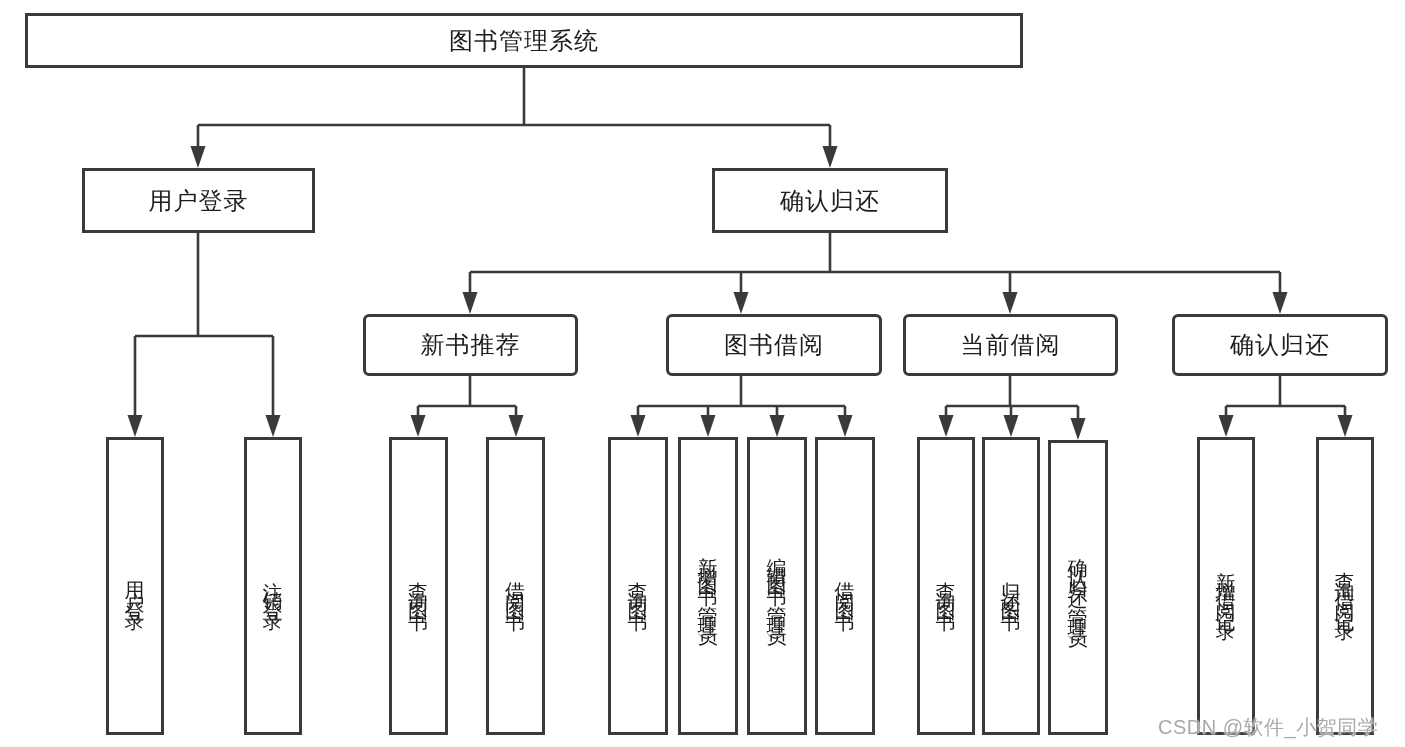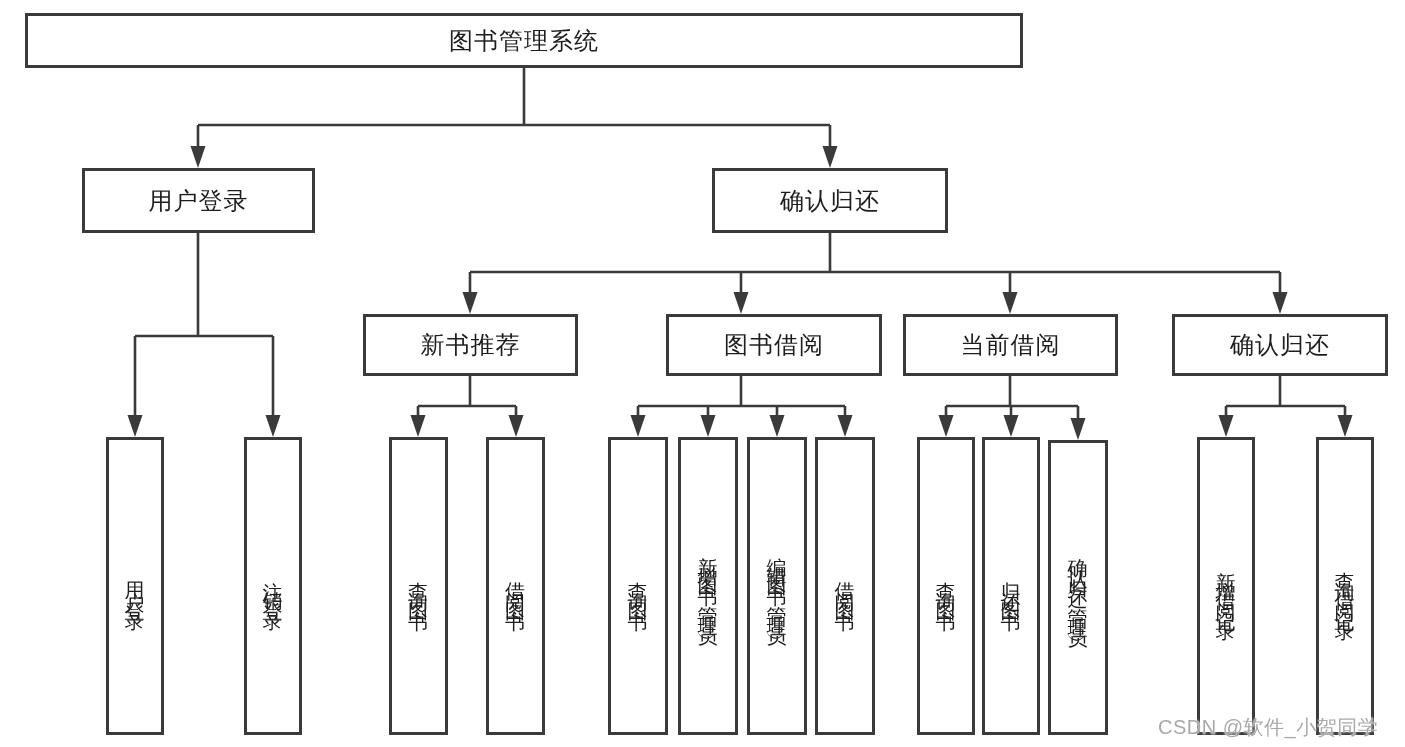--- a/index.html
+++ b/index.html
@@ -44,21 +44,21 @@
     z-index:2;
     font-size:24px;
     letter-spacing:1px;
     white-space:nowrap;
   }
   .root{
     left:25px;top:13px;width:998px;height:55px;
   }
   .branch-left{left:82px;top:168px;width:233px;height:65px;}
   .branch-right{left:712px;top:168px;width:236px;height:65px;}
-  .group{top:314px;height:62px;}
+  .group{top:314px;height:62px;border-radius:6px;}
   .g0{left:363px;width:215px;}
   .g1{left:633px;width:216px;margin-left:33px;}
   .g2{left:903px;width:215px;text-align:right;}
   .g3{left:1172px;width:216px;}
   .leaf{
     top:437px;height:298px;
     writing-mode:vertical-rl;
     text-orientation:mixed;
     font-size:20px;
     letter-spacing:10px;

